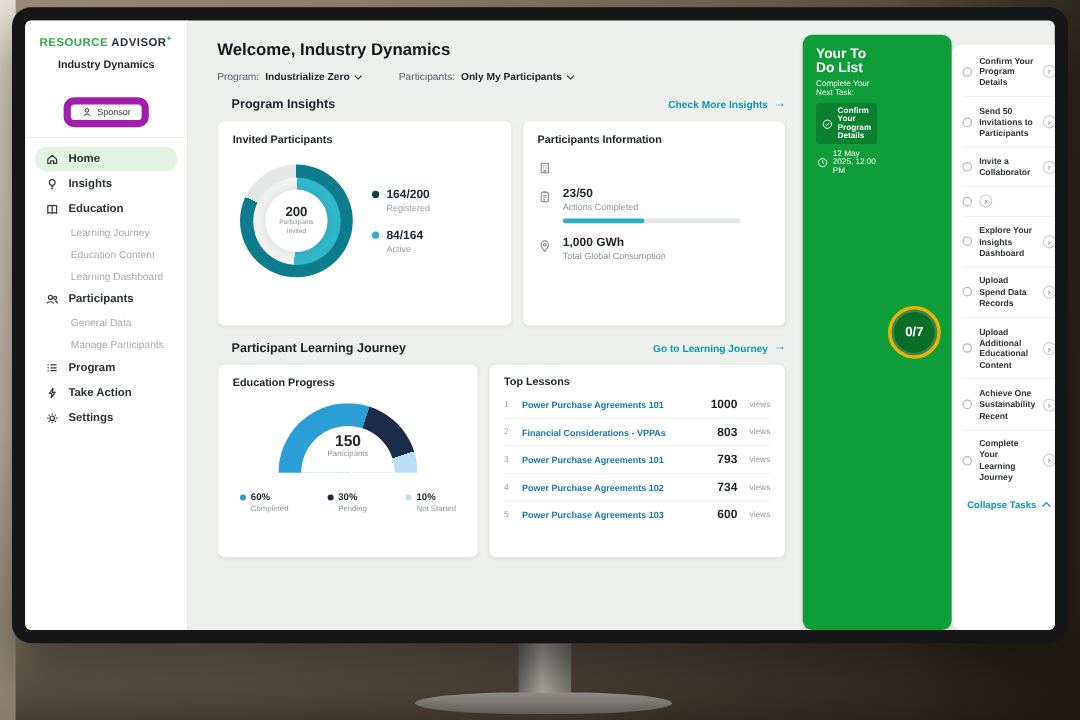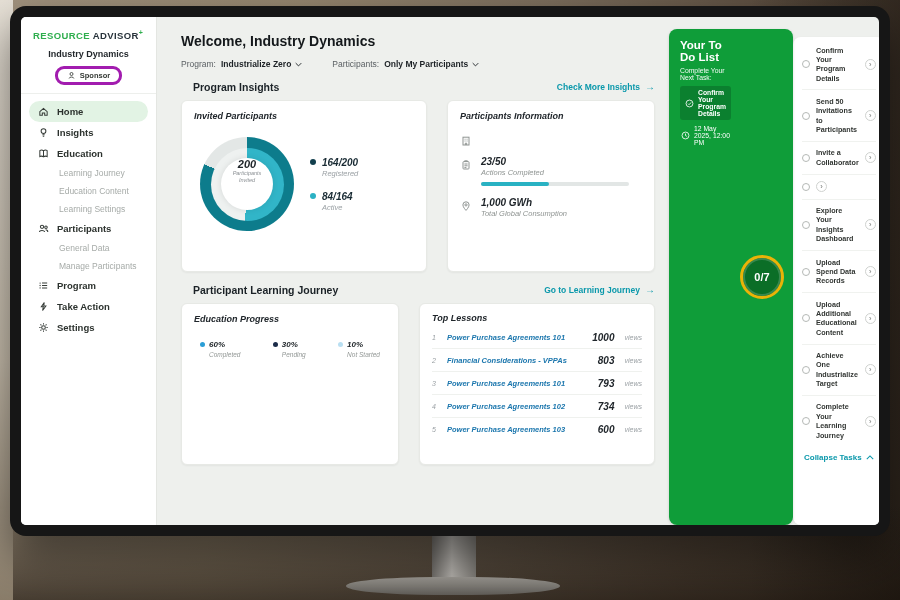--- a/index.html
+++ b/index.html
@@ -29,23 +29,23 @@
 
   
   .sidebar { width:136px; flex:none; background:#fff; border-right:1px solid #e4e6e2;
         padding-top:10px; display:flex; flex-direction:column; }
   .logo { padding:2px 12px 7px; font-size:9.5px; font-weight:bold; letter-spacing:.4px; white-space:nowrap; }
   .logo-primary { color:#2fae4e; }
   .logo-secondary { color:#28333b; }
   .logo-plus { color:#2fae4e; font-size:7px; vertical-align:super; }
   .org-wrap { text-align:center; padding:1px 0 8px; border-bottom:1px solid #edefec; }
   .org-name { font-size:9px; font-weight:bold; color:#23282c; }
-  .sponsor-badge { margin-top:7px; display:inline-flex; align-items:center; gap:4px;
-        border:3px solid #a21caf; border-radius:9px; background:#fff;
-        font-size:7.5px; font-weight:bold; color:#333833; padding:2px 9px; cursor:pointer;
+  .sponsor-badge { margin-top:22px; display:inline-flex; align-items:center; gap:4px;
+        border:6px solid #a21caf; border-radius:9px; background:#fff;
+        font-size:7.5px; font-weight:normal; color:#333833; padding:2px 9px; cursor:pointer;
         font-family:inherit; }
   .nav { padding:7px 8px; display:flex; flex-direction:column; }
   .nav-item { display:flex; align-items:center; gap:8px; padding:5px 9px; border-radius:13px;
         font-size:9.5px; font-weight:bold; color:#2c322e; cursor:pointer; }
   .nav-item.active { background:#e2f3e4; }
   .nav-icon { width:11px; height:11px; display:inline-flex; color:#363c38; flex:none; }
   .nav-icon svg { width:11px; height:11px; }
   .nav-sub { padding:4px 8px 4px 30px; font-size:8.5px; color:#a6aba8; cursor:pointer; }
 
   
@@ -56,37 +56,37 @@
   .filter-value { font-weight:bold; color:#1d2226; margin-left:5px; }
   .chev-icon { display:inline-flex; margin-left:4px; color:#1d2226; }
   .chev-icon svg { width:7px; height:5px; }
 
   .section-row { display:flex; justify-content:space-between; align-items:center; margin:4px 0 7px;padding-left:12px; }
   .section-title { font-size:10.5px; font-weight:bold; color:#1b2227; }
   .section-link { display:flex; align-items:center; gap:5px; font-size:8.5px; font-weight:bold;
         color:#0a98ab; cursor:pointer; text-decoration:none; }
   .arrow-glyph { font-size:10px; line-height:1; }
 
-  .cards-row { display:flex; gap:20px;font-style:italic; }
+  .cards-row { display:flex; gap:8px; }
   .card { background:#fff; border:1px solid #e7e9e5; border-radius:6px;
         box-shadow:0 1px 2px rgba(0,0,0,.05); padding:10px 12px; }
   .card-title { font-size:9px; font-weight:bold; color:#20262b; }
 
   
   .card-invited { width:246px; height:172px; }
   .invited-body { display:flex; align-items:center; gap:16px; margin-top:16px; padding-left:6px; }
   .donut { width:94px; height:94px; border-radius:50%;
         background:conic-gradient(#0d7c8c 0deg 295deg,#e3e7e6 295deg 360deg);
         display:flex; align-items:center; justify-content:center; }
   .donut-mid { width:73px; height:73px; border-radius:50%;
         background:conic-gradient(#31b5c8 0deg 184deg,#eef1f0 184deg 360deg);
         display:flex; align-items:center; justify-content:center; }
   .donut-hole { width:52px; height:52px; border-radius:50%; background:#fff;
         box-shadow:0 0 6px rgba(0,0,0,.10); display:flex; flex-direction:column;
-        align-items:center; }
+        align-items:center; justify-content:center; }
   .donut-value { font-size:11px; font-weight:bold; color:#20262b; }
   .donut-label { font-size:5.5px; color:#8b9094; text-align:center; line-height:1.25; width:42px; }
   .invited-legend { display:flex; flex-direction:column; gap:13px; }
   .legend-item { display:flex; gap:6px; align-items:flex-start; }
   .dot { width:6px; height:6px; border-radius:50%; flex:none; margin-top:2px; }
   .dot-registered { background:#123f4d; }
   .dot-active { background:#2bb1c4; }
   .legend-value { font-size:10px; font-weight:bold; color:#182a33; }
   .legend-label { font-size:7.5px; color:#9aa0a4; margin-top:1px; }
 
@@ -207,21 +207,21 @@
       <div class="nav-item">
         <span class="nav-icon">
               <svg viewBox="0 0 12 12" fill="none" stroke="currentColor" stroke-width="1.1">
                 <path d="M6 3 C4.8 2.2 3 2.2 2 2.8 V9.4 C3 8.8 4.8 8.8 6 9.6 C7.2 8.8 9 8.8 10 9.4 V2.8 C9 2.2 7.2 2.2 6 3 V9.6"></path>
               </svg>
             </span>
         <span class="nav-label">Education</span>
       </div>
       <div class="nav-sub">Learning Journey</div>
       <div class="nav-sub">Education Content</div>
-      <div class="nav-sub">Learning Settings</div>
+      <div class="nav-sub">Learning Dashboard</div>
       <div class="nav-item">
         <span class="nav-icon">
               <svg viewBox="0 0 12 12" fill="none" stroke="currentColor" stroke-width="1.1">
                 <circle cx="4.4" cy="4.2" r="1.8"></circle>
                 <path d="M1.6 9.8 C1.6 7.6 7.2 7.6 7.2 9.8"></path>
                 <circle cx="8.7" cy="4.6" r="1.4"></circle>
                 <path d="M8.3 7.4 C10.1 7.4 10.7 8.4 10.7 9.8"></path>
               </svg>
             </span>
         <span class="nav-label">Participants</span>
@@ -360,20 +360,28 @@
       <div class="section-title">Participant Learning Journey</div>
       <a class="section-link">
         <span>Go to Learning Journey</span>
         <span class="arrow-glyph">→</span>
       </a>
     </div>
 
     <div class="cards-row">
       <section class="card card-eduprog">
         <div class="card-title">Education Progress</div>
+        <div class="gauge">
+          <div class="gauge-arc"></div>
+          <div class="gauge-hole"></div>
+          <div class="gauge-center">
+            <div class="gauge-value">150</div>
+            <div class="gauge-label">Participants</div>
+          </div>
+        </div>
         <div class="eg-legend">
           <div>
             <div class="eg-top">
                   <span class="eg-dot eg-dot-completed"></span>
                   <span>60%</span>
                 </div>
             <div class="eg-label">Completed</div>
           </div>
           <div>
             <div class="eg-top">
@@ -485,21 +493,21 @@
         <span class="task-label">Upload Spend Data Records</span>
         <span class="task-go">›</span>
       </div>
       <div class="task">
         <span class="task-check"></span>
         <span class="task-label">Upload Additional Educational Content</span>
         <span class="task-go">›</span>
       </div>
       <div class="task">
         <span class="task-check"></span>
-        <span class="task-label">Achieve One Industrialize Target</span>
+        <span class="task-label">Achieve One Sustainability Recent</span>
         <span class="task-go">›</span>
       </div>
       <div class="task" style="border-bottom:none">
         <span class="task-check"></span>
         <span class="task-label">Complete Your Learning Journey</span>
         <span class="task-go">›</span>
       </div>
       <div class="collapse">
         <span>Collapse Tasks</span>
         <span style="display:inline-flex">

